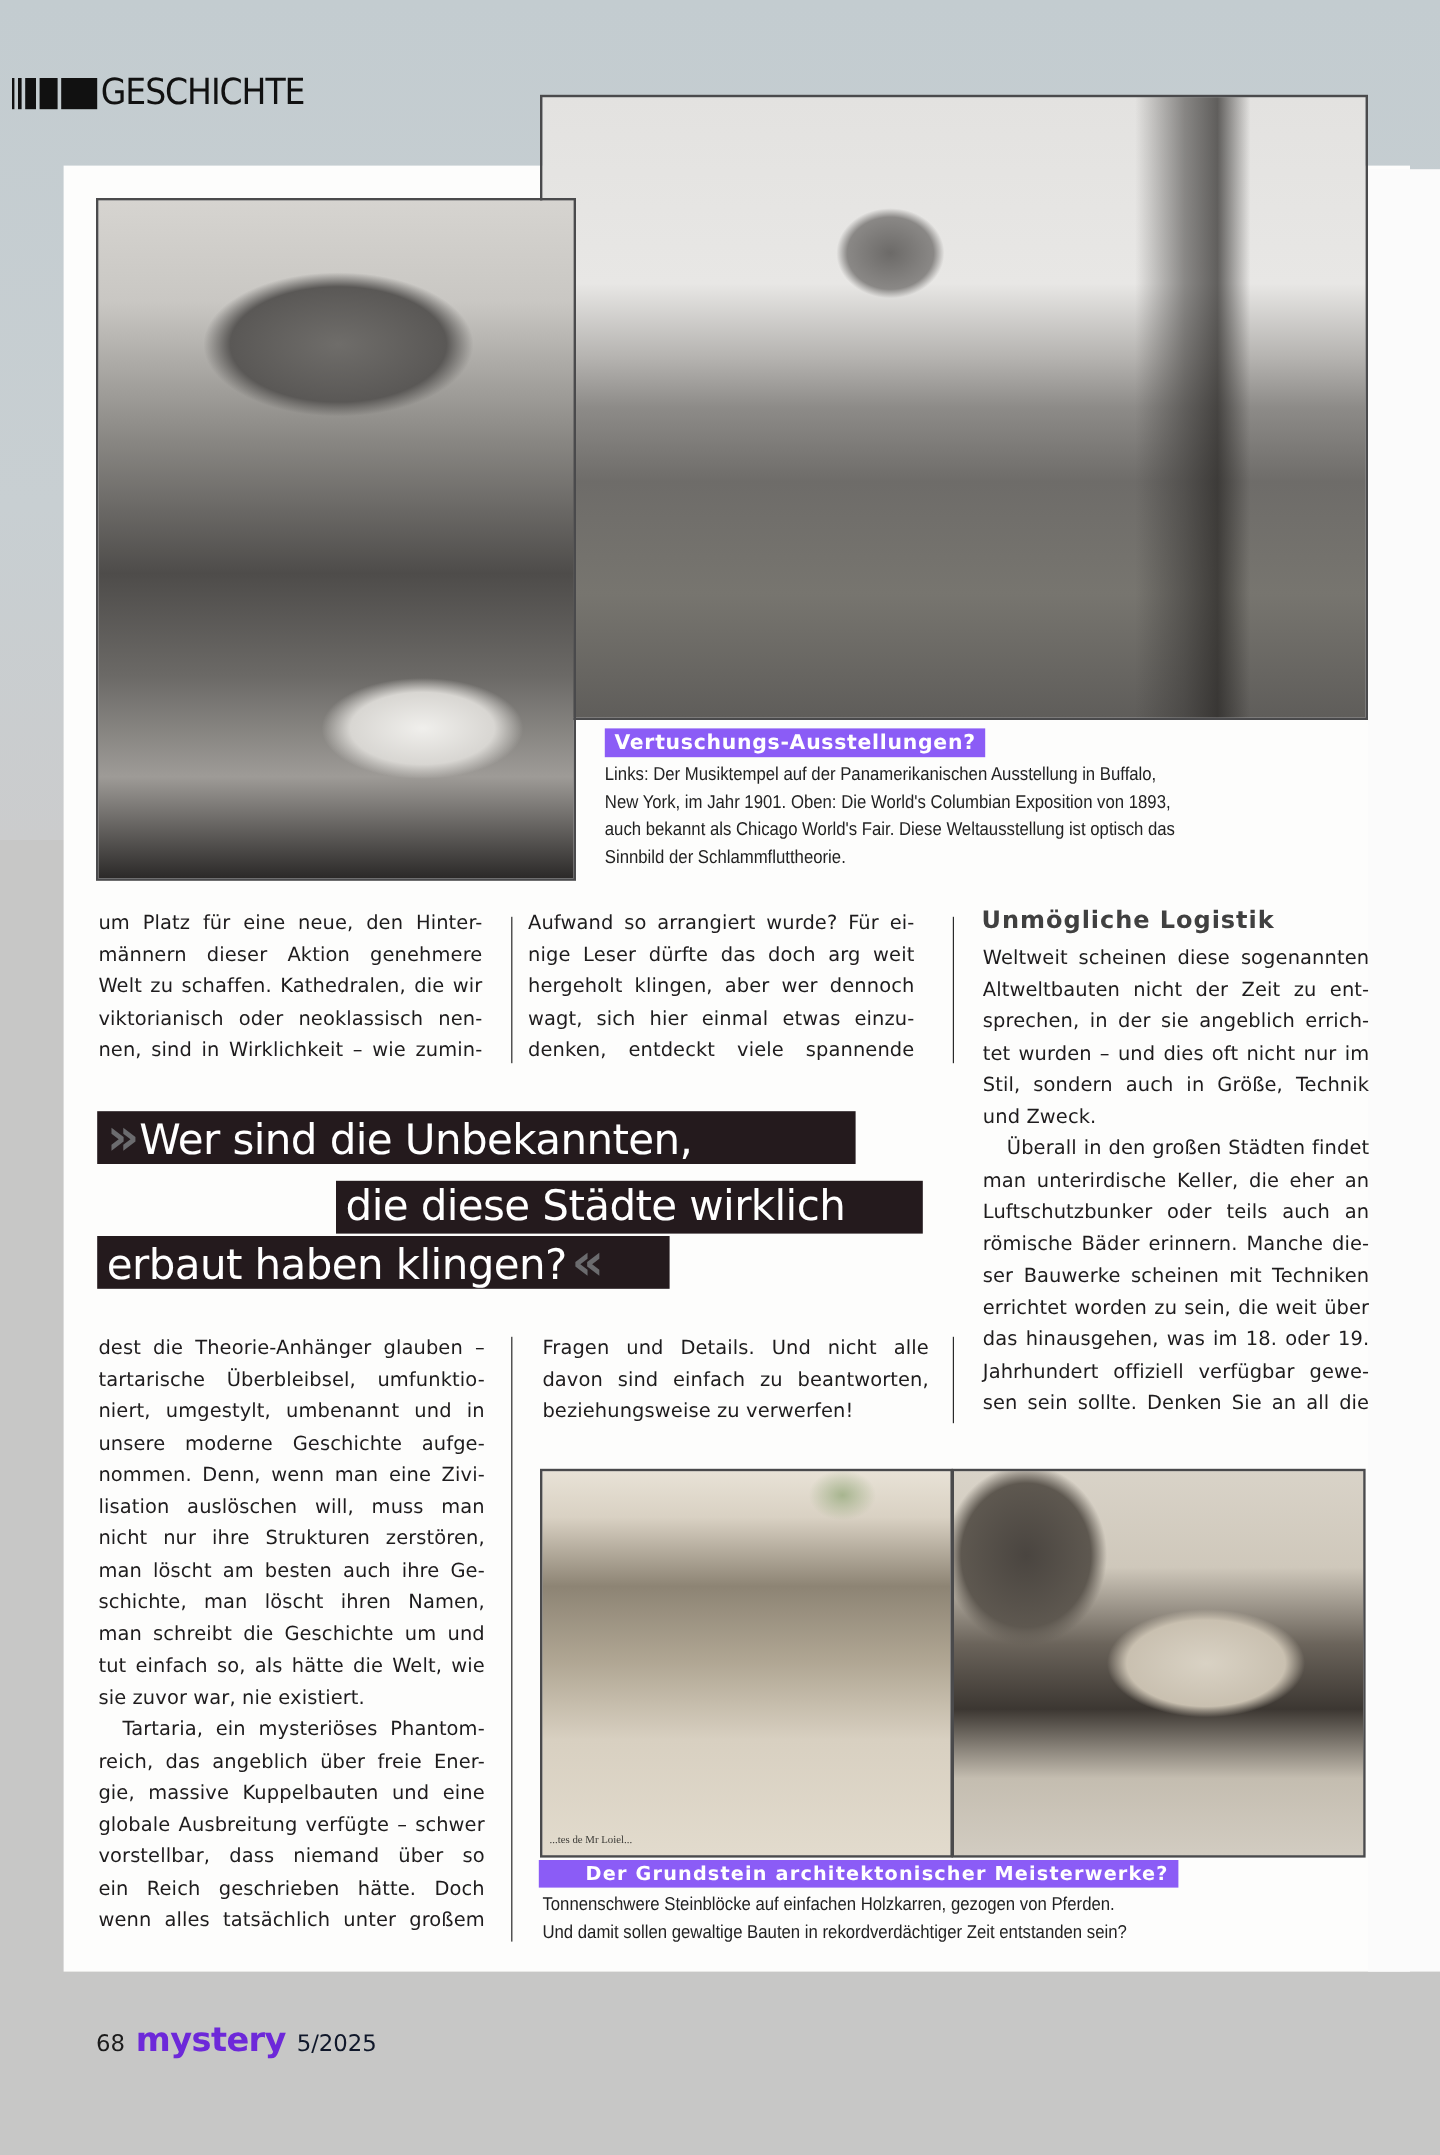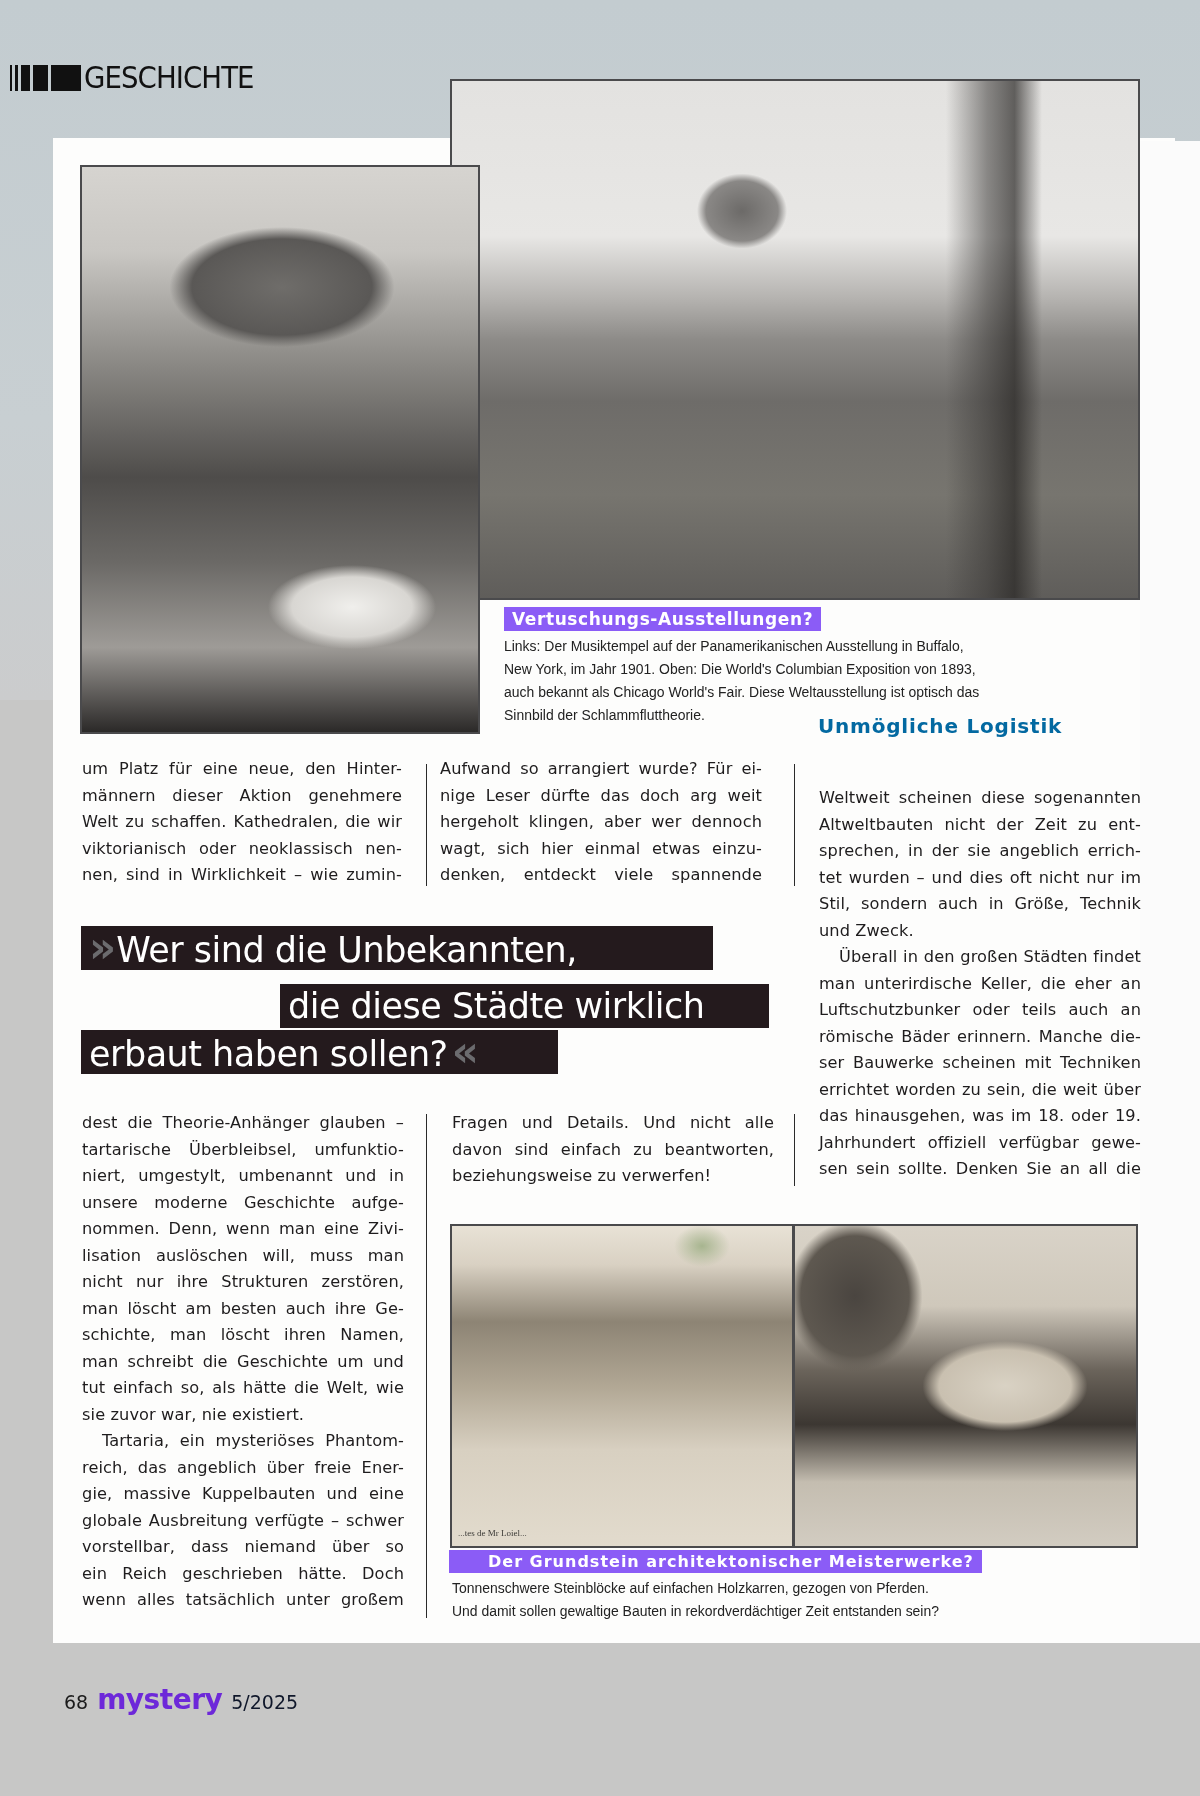--- a/index.html
+++ b/index.html
@@ -97,35 +97,35 @@
   .c2a { left: 440px; top: 756px; width: 322px; }
   .c1b { left: 82px; top: 1110px; width: 322px; }
   .c2b { left: 452px; top: 1110px; width: 322px; }
   .c3  { left: 819px; top: 785px; width: 322px; }
   .rule { position: absolute; width: 1px; background: #2a2a2a; }
   .r1 { left: 426px; top: 764px; height: 122px; }
   .r2 { left: 794px; top: 764px; height: 122px; }
   .r3 { left: 426px; top: 1114px; height: 504px; }
   .r4 { left: 794px; top: 1114px; height: 72px; }
   .sub-head {
-    position: absolute; left: 818px; top: 714px; font-family: "DejaVu Sans", sans-serif;
-    font-weight: bold; font-size: 20px; color: #0369a1; letter-spacing: 0.8px;
+    position: absolute; left: 818px; top: 754px; font-family: "DejaVu Sans", sans-serif;
+    font-weight: bold; font-size: 20px; color: #404040; letter-spacing: 0.8px;
   }
   .quote-line {
     position: absolute; background: #241a1d; color: #fff; height: 44px;
     font-family: "DejaVu Sans", sans-serif; font-size: 35px; line-height: 44px;
     padding: 0 8px; white-space: nowrap; letter-spacing: -0.5px;
   }
   .q1 { left: 81px; top: 926px; width: 632px; }
   .q2 { left: 280px; top: 984px; width: 489px; }
   .q3 { left: 81px; top: 1030px; width: 477px; }
   .quote-mark { color: #6b6b6e; font-weight: bold; letter-spacing: -6px; margin-right: 6px; font-size: 42px; }
   .quote-mark-end { color: #6b6b6e; font-weight: bold; letter-spacing: -6px; margin-left: 4px; font-size: 42px; }
   .footer {
-    position: absolute; left: 64px; top: 1683px; display: flex; align-items: baseline;
+    position: absolute; left: 80px; top: 1683px; display: flex; align-items: baseline;
     font-family: "DejaVu Sans", sans-serif;
   }
   .footer .pg { font-size: 19px; color: #1b1b1b; margin-right: 9px; }
   .footer .mag { font-size: 28px; font-weight: bold; color: #6d28d9; margin-right: 9px; letter-spacing: -0.5px; }
   .footer .issue { font-size: 19px; color: #0f172a; }
 </style>
 </head>
 <body>
 
 <div class="bg-top"></div>
@@ -187,21 +187,21 @@
   <p>römische Bäder erinnern. Manche die-</p>
   <p>ser Bauwerke scheinen mit Techniken</p>
   <p>errichtet worden zu sein, die weit über</p>
   <p>das hinausgehen, was im 18. oder 19.</p>
   <p>Jahrhundert offiziell verfügbar gewe-</p>
   <p>sen sein sollte. Denken Sie an all die</p>
 </div>
 
 <div class="quote-line q1"><span class="quote-mark">»</span><span>Wer sind die Unbekannten,</span></div>
 <div class="quote-line q2"><span>die diese Städte wirklich</span></div>
-<div class="quote-line q3"><span>erbaut haben sollen?</span><span class="quote-mark-end">«</span></div>
+<div class="quote-line q3"><span>erbaut haben klingen?</span><span class="quote-mark-end">«</span></div>
 
 <div class="col c1b">
   <p>dest die Theorie-Anhänger glauben –</p>
   <p>tartarische Überbleibsel, umfunktio-</p>
   <p>niert, umgestylt, umbenannt und in</p>
   <p>unsere moderne Geschichte aufge-</p>
   <p>nommen. Denn, wenn man eine Zivi-</p>
   <p>lisation auslöschen will, muss man</p>
   <p>nicht nur ihre Strukturen zerstören,</p>
   <p>man löscht am besten auch ihre Ge-</p>

